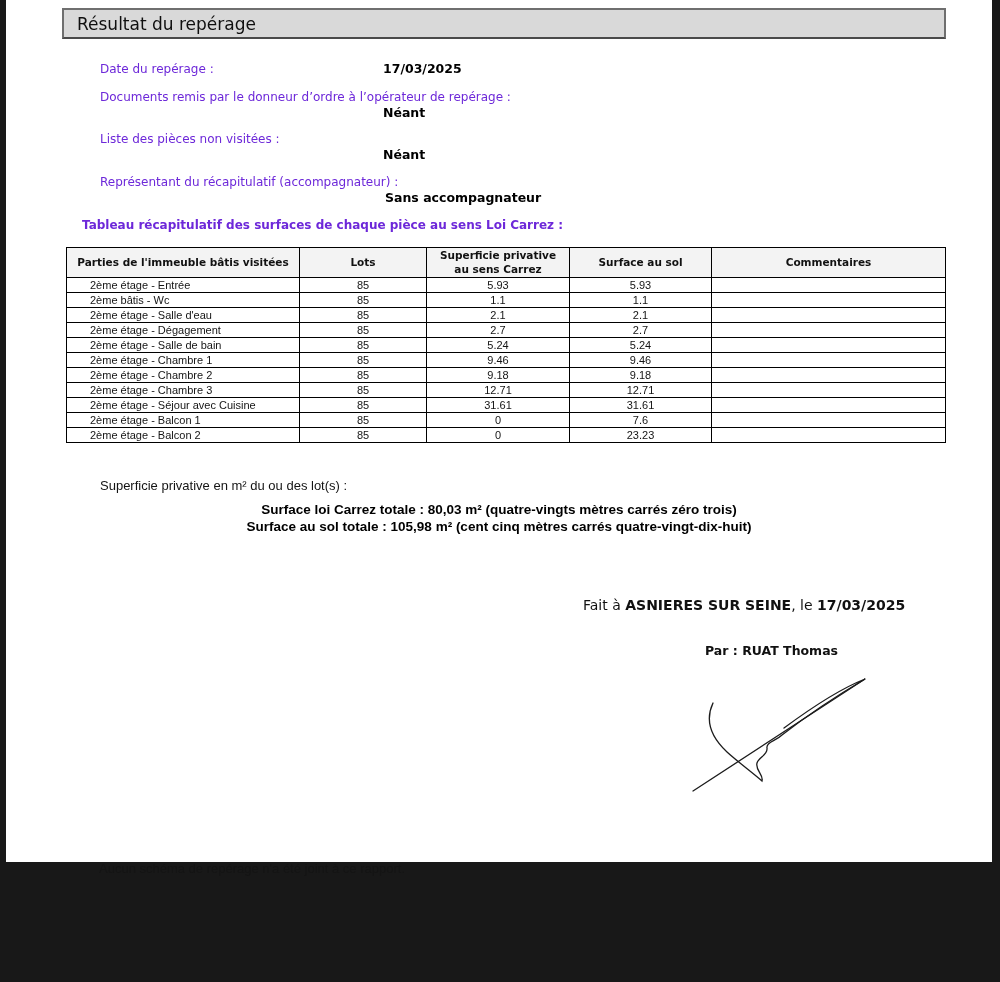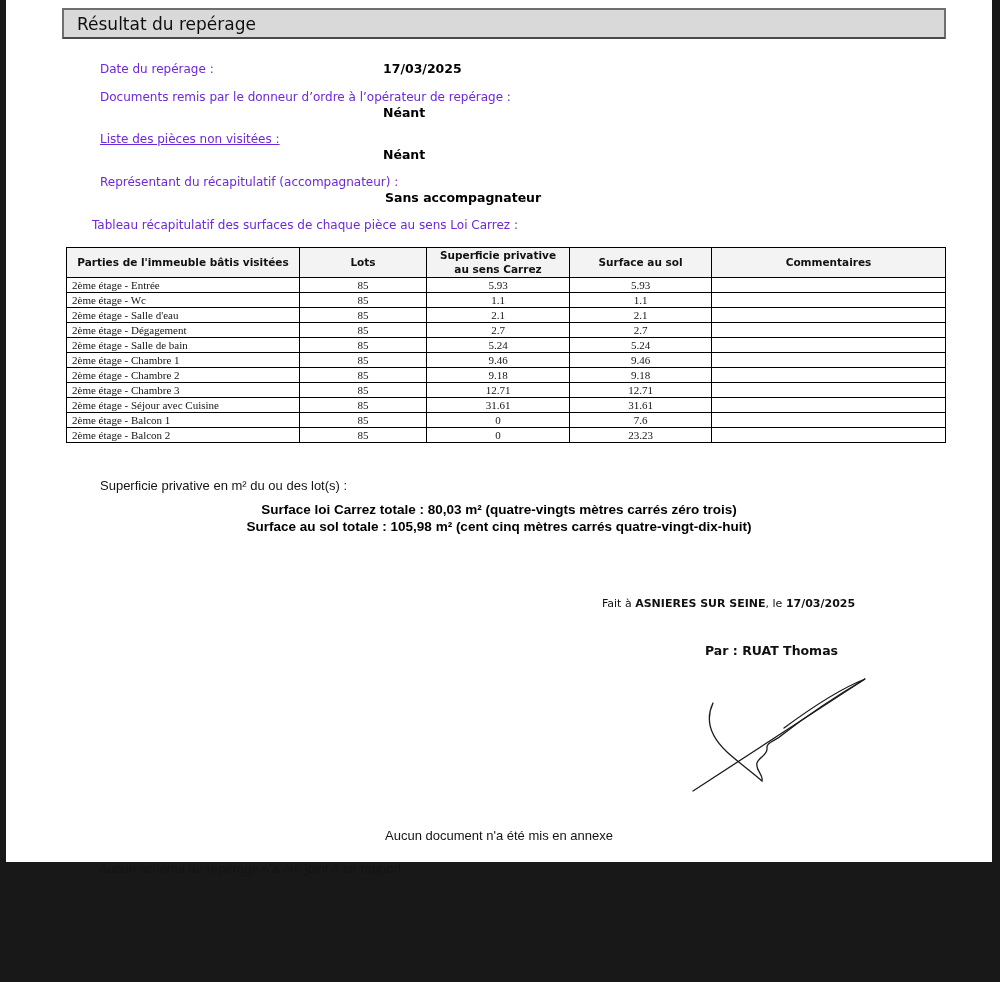--- a/index.html
+++ b/index.html
@@ -60,45 +60,44 @@
     background: #f3f3f3;
     font-family: "DejaVu Sans", sans-serif;
     font-size: 10.5px;
     font-weight: bold;
     height: 30px;
     text-align: center;
     line-height: 1.25;
     padding: 0 4px;
   }
   table.surfaces td {
-    font-family: Liberation Serif, serif;
+    font-family: Liberation Sans, sans-serif;
     font-size: 11px;
     height: 15px;
-    padding: 0 5px;
+    padding: 0 23px;
     text-align: center;
     color: #141414;
   }
   table.surfaces td.piece { text-align: left; }
   .totals-line {
     position: absolute;
     left: 0;
     width: 100%;
     text-align: center;
     font-family: "Liberation Sans", sans-serif;
     font-size: 13.5px;
     font-weight: bold;
     color: #000;
     white-space: nowrap;
   }
   .fait-line {
     position: absolute;
     left: 577px; top: 597px;
-    font-size: 11px;
-    white-space: nowrap;
-    margin-left: 19px;
+    font-size: 14px;
+    white-space: nowrap;
   }
   .fait-line .b { font-weight: bold; }
   .par-line {
     position: absolute;
     left: 699px; top: 643px;
     font-size: 12.5px;
     font-weight: bold;
     white-space: nowrap;
   }
   .signature {
@@ -140,27 +139,27 @@
   <div class="title-bar">
     <span>Résultat du repérage</span>
   </div>
 
   <div class="lbl" style="left:94px; top:62px;">Date du repérage :</div>
   <div class="val" style="left:377px; top:61px;">17/03/2025</div>
 
   <div class="lbl" style="left:94px; top:90px;">Documents remis par le donneur d’ordre à l’opérateur de repérage :</div>
   <div class="val" style="left:377px; top:105px;">Néant</div>
 
-  <div class="lbl" style="left:94px; top:132px;text-decoration:underline;">Liste des pièces non visitées :</div>
+  <div class="lbl" style="left:94px; top:132px;">Liste des pièces non visitées :</div>
   <div class="val" style="left:377px; top:147px;">Néant</div>
 
   <div class="lbl" style="left:94px; top:175px;">Représentant du récapitulatif (accompagnateur) :</div>
   <div class="val" style="left:379px; top:190px;">Sans accompagnateur</div>
 
-  <div class="lbl" style="left:86px; top:218px;">Tableau récapitulatif des surfaces de chaque pièce au sens Loi Carrez :</div>
+  <div class="lbl" style="left:76px; top:218px;font-weight:bold;">Tableau récapitulatif des surfaces de chaque pièce au sens Loi Carrez :</div>
 
   <table class="surfaces">
     <colgroup>
       <col style="width:233px">
         <col style="width:127px">
         <col style="width:143px">
         <col style="width:142px">
         <col>
     </colgroup>
     <thead>
@@ -174,21 +173,21 @@
     </thead>
     <tbody>
       <tr>
         <td class="piece">2ème étage - Entrée</td>
         <td>85</td>
         <td>5.93</td>
         <td>5.93</td>
         <td></td>
       </tr>
       <tr>
-        <td class="piece">2ème étage - Wc</td>
+        <td class="piece">2ème bâtis - Wc</td>
         <td>85</td>
         <td>1.1</td>
         <td>1.1</td>
         <td></td>
       </tr>
       <tr>
         <td class="piece">2ème étage - Salle d'eau</td>
         <td>85</td>
         <td>2.1</td>
         <td>2.1</td>
@@ -264,16 +263,15 @@
   <div class="par-line">Par : RUAT Thomas</div>
 
   <svg class="signature" viewBox="0 0 210 140">
     <path d="M 8 133 L 180 21" fill="none" stroke="#1c1c1c" stroke-width="1.3" stroke-linecap="round"></path>
     <path d="M 28 45 C 20 62, 26 79, 42 94 C 53 104, 68 115, 77 123
              C 79 117, 70 112, 72 105 C 74 99, 83 97, 82 90
              C 81 84, 91 83, 97 77 C 120 59, 153 37, 180 21
              C 152 32, 122 53, 99 70" fill="none" stroke="#1c1c1c" stroke-width="1.3" stroke-linecap="round"></path>
   </svg>
 
-  <div class="annexe-line">Aucun document n'a été mis en annexe</div>
   <div class="schema-line">Aucun schéma de repérage n'a été joint à ce rapport.</div>
 
 </div>
 
 </body></html>

